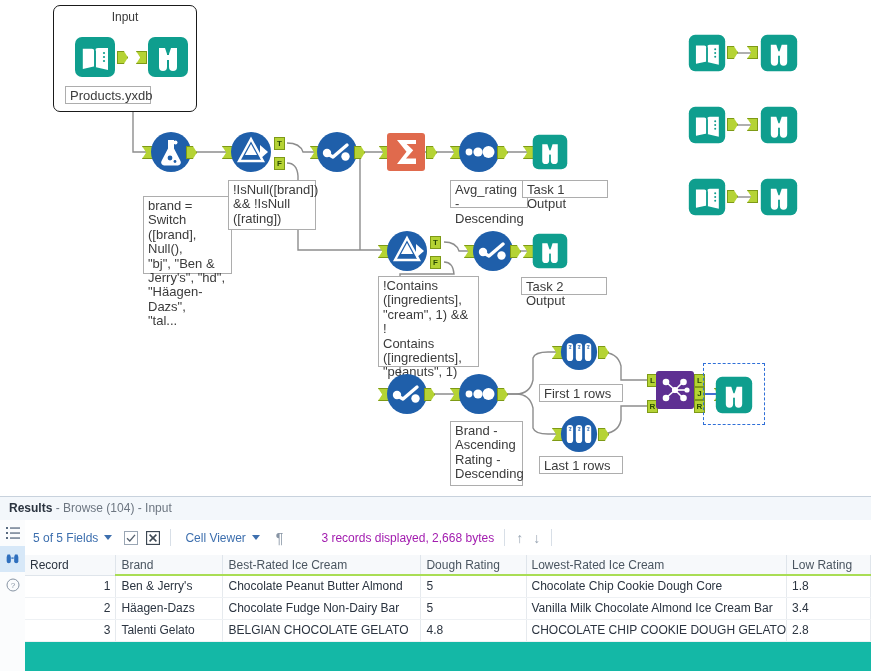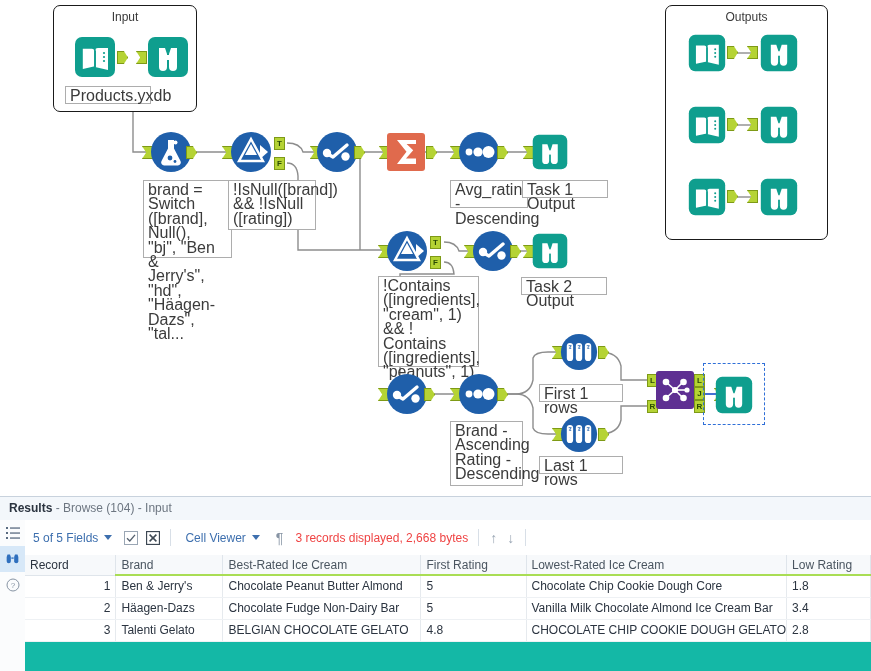--- a/index.html
+++ b/index.html
@@ -31,21 +31,21 @@
     font-size:12px;color:#3a3a3a;
   }
 
   
   .node{position:absolute;}
   .ico{display:block;}
 
   
   .anno{
     position:absolute;border:1px solid #adadad;background:#ffffff;
-    color:#3b3b3b;font-size:16px;line-height:14.4px;
+    color:#3b3b3b;font-size:13px;line-height:14.4px;
     padding:2px 3px 2px 4px;box-sizing:border-box;
     white-space:pre-wrap;
   }
 
   
   .wire{position:absolute;pointer-events:none;overflow:visible;}
   .wire path{fill:none;stroke:#8d8d8d;stroke-width:1.4px;}
   .wire path.sel{stroke:#2f5fd0;stroke-width:1.8px;}
 
   
@@ -95,21 +95,21 @@
     background:#ffffff;border-bottom:1px solid #eef2f6;
     font-size:12px;
   }
   .tb-item{display:flex;align-items:center;gap:4px;padding:0 8px;color:#3d6fae;white-space:nowrap;}
   .tb-sep{width:1px;height:17px;background:#d8dfe7;margin:0 6px;}
   .tb-ico{display:flex;align-items:center;justify-content:center;}
   .caret{
     width:0;height:0;border-left:4px solid transparent;border-right:4px solid transparent;
     border-top:5px solid #3d6fae;margin-left:2px;
   }
-  .tb-records{color:#ef4444;padding:0 4px;}
+  .tb-records{color:#a21caf;padding:0 4px;margin-left:26px;}
 
   
   .grid{
     position:absolute;left:25px;top:58px;right:0;bottom:0;
     overflow:hidden;background:#14b8a6;
   }
   table.dt{border-collapse:collapse;table-layout:fixed;width:846px;font-size:12px;}
   table.dt th{
     background:#f7f9fb;color:#4a5560;font-weight:normal;text-align:left;
     height:20px;padding:0 5px;border-right:1px solid #dfe5eb;
@@ -201,23 +201,20 @@
     <div class="node" style="left:146px;top:35px;">
       <svg class="ico" width="44" height="44" viewBox="0 0 44 44">
         <rect x="2" y="2" width="40" height="40" rx="7" fill="#0f9e8e"></rect>
         <path d="M13 13 h6 l2 6 v13 a4 4 0 0 1 -8 0 v-13 z" fill="#fff"></path>
         <path d="M31 13 h-6 l-2 6 v13 a4 4 0 0 0 8 0 v-13 z" fill="#fff"></path>
         <rect x="20.6" y="20" width="2.8" height="5" fill="#fff"></rect>
       </svg>
     </div>
     <div class="anno" style="left:65px;top:86px;width:86px;height:18px;line-height:14px;">Products.yxdb</div>
 
-    <div class="tool-container" style="left:665px;top:5px;width:163px;height:235px;">
-      <div class="cont-title">Outputs</div>
-    </div>
 
     <div class="node" style="left:687px;top:33px;">
       <svg class="ico" width="40" height="40" viewBox="0 0 44 44">
         <rect x="2" y="2" width="40" height="40" rx="7" fill="#0f9e8e"></rect>
         <path d="M9 13 h10 a3 3 0 0 1 3 3 v16 l-13 3 z" fill="#fff"></path>
         <path d="M35 13 h-10 a3 3 0 0 0 -3 3 v16 l13 3 z" fill="#fff"></path>
         <path d="M9 13 h10 a3 3 0 0 1 3 3 v16 l-13 3 z" fill="none" stroke="#0f9e8e" stroke-width="1.6"></path>
         <path d="M22 16 v16" stroke="#0f9e8e" stroke-width="1.6"></path>
         <circle cx="31" cy="18" r="1.1" fill="#0f9e8e"></circle>
           <circle cx="31" cy="22" r="1.1" fill="#0f9e8e"></circle>
@@ -310,21 +307,21 @@
         <circle cx="21" cy="21" r="20" fill="#1f5faa"></circle>
         <path d="M18 9 h6 v8.5 l6.5 12.5 a3 3 0 0 1 -2.7 4.4 h-13.6 a3 3 0 0 1 -2.7 -4.4 l6.5 -12.5 z" fill="#fff"></path>
         <circle cx="20" cy="27" r="2.4" fill="#1f5faa"></circle>
         <circle cx="25" cy="30.5" r="1.4" fill="#1f5faa"></circle>
         <circle cx="25.5" cy="11.5" r="2" fill="#fff"></circle>
       </svg>
     </div>
     <div class="anchor out" style="left:186px;top:146px;">
         <div class="abody"></div>
       </div>
-    <div class="anno" style="left:143px;top:180px;width:89px;height:78px;">brand = Switch
+    <div class="anno" style="left:143px;top:196px;width:89px;height:78px;">brand = Switch
 ([brand], Null(),
 "bj", "Ben &amp;
 Jerry's", "hd",
 "Häagen-Dazs",
 "tal...</div>
 
     <div class="anchor in" style="left:222px;top:146px;">
         <div class="abody"></div>
       </div>
     <div class="node" style="left:230px;top:131px;">
@@ -651,21 +648,21 @@
       <div class="tb-sep"></div>
     </div>
 
     <div class="grid">
       <table class="dt">
         <thead>
           <tr>
             <th class="rec c-rec">Record</th>
             <th class="c-brand">Brand</th>
             <th class="c-best">Best-Rated Ice Cream</th>
-            <th class="c-high">First Rating</th>
+            <th class="c-high">Dough Rating</th>
             <th class="c-lowest">Lowest-Rated Ice Cream</th>
             <th class="c-low">Low Rating</th>
           </tr>
         </thead>
         <tbody>
           <tr>
             <td class="rec">1</td>
             <td>Ben &amp; Jerry's</td>
             <td>Chocolate Peanut Butter Almond</td>
             <td>5</td>

